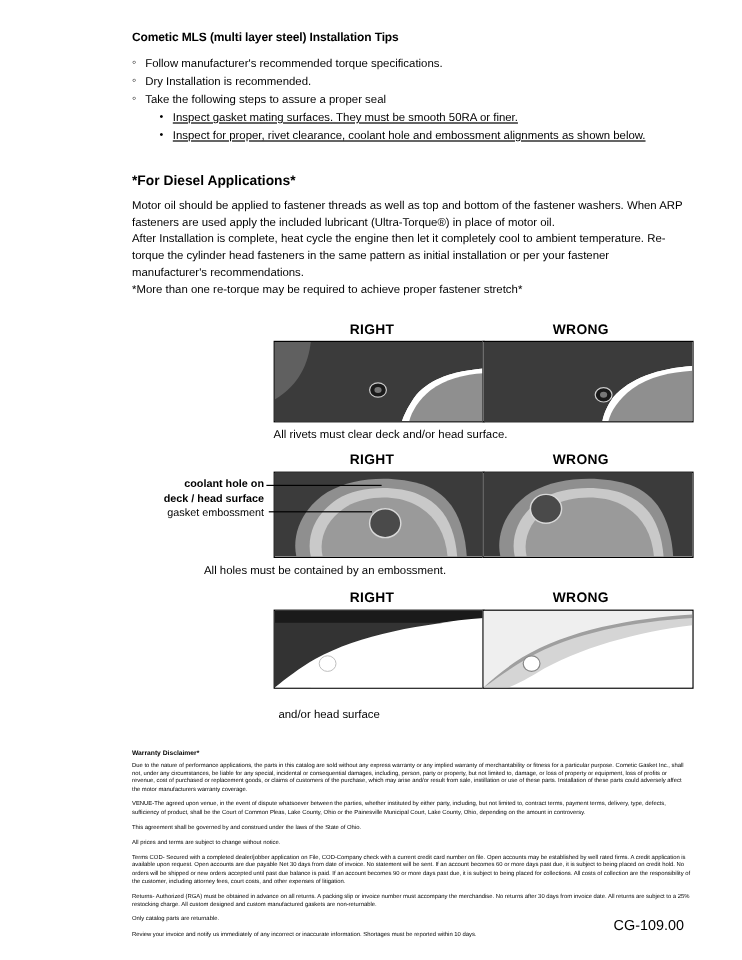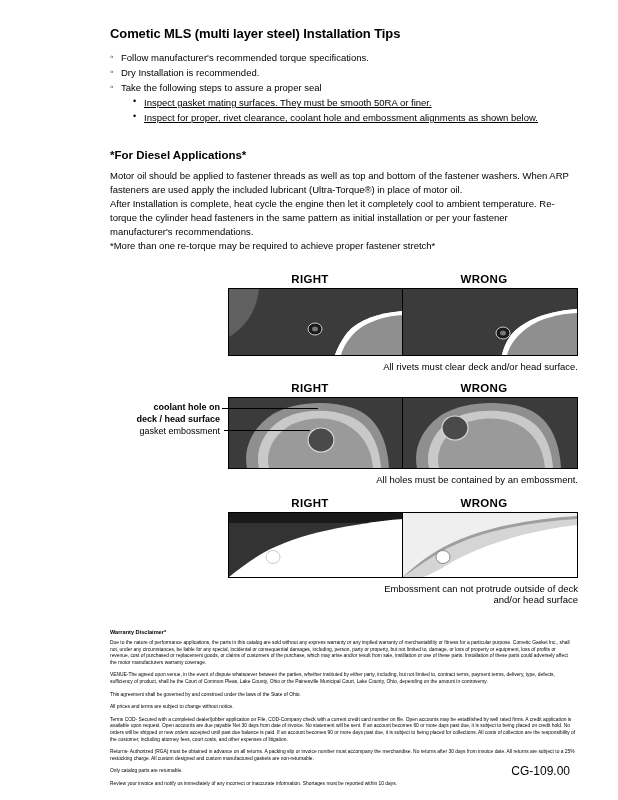--- a/index.html
+++ b/index.html
@@ -16,21 +16,21 @@
     overflow: hidden;
   }
   .page {
     position: relative;
     width: 618px;
     height: 800px;
     box-sizing: border-box;
     padding: 26px 40px 0 40px;
   }
   h1.title {
-    font-size: 13px;
+    font-size: 10px;
     font-weight: bold;
     margin: 0 0 9px 70px;
     letter-spacing: -0.1px;
   }
   ul.bullets {
     list-style: none;
     margin: 0 0 0 70px;
     padding: 0;
   }
   ul.bullets > li {
@@ -109,21 +109,20 @@
   }
   .fig-box.tall {
     height: 72px;
   }
   .fig-box.tall2 {
     height: 66px;
   }
   .caption {
     font-size: 9.5px;
     margin: 5px 0 0 0;
-    text-align: right;
   }
   .caption.indent {
     margin-left: 2px;
   }
   
   .annot {
     position: absolute;
     font-size: 9px;
     text-align: right;
     line-height: 12px;
@@ -276,21 +275,21 @@
             <rect x="0" y="0" width="174" height="64" fill="#ffffff"></rect>
             <path d="M0,0 L174,0 L174,4 C118,10 56,26 20,50 C12,55 6,60 0,64 Z" fill="#efefef"></path>
             <path d="M0,64 C8,56 18,48 32,39 C70,16 124,6 174,3 L174,10 C128,14 74,28 40,50 C28,58 18,62 10,64 Z" fill="#9f9f9f"></path>
             <path d="M0,64 C10,57 22,48 36,40 C74,18 126,9 174,6 L174,12 C130,17 78,31 44,52 C34,58 26,62 20,64 Z" fill="#d5d5d5"></path>
             <ellipse cx="40" cy="44" rx="7" ry="6.5" fill="#ffffff" stroke="#888888" stroke-width="1"></ellipse>
           </svg>
         </div>
       </div>
     </div>
     <div class="caption indent" style="margin-left:122px;">
-      <span>Embossment can not protrude outside of deck</span><br>
+      <br>
       <span>and/or head surface</span>
     </div>
 
   </div>
 
   <div class="warranty">
     <h3>Warranty Disclaimer*</h3>
     <p>Due to the nature of performance applications, the parts in this catalog are sold without any express warranty or any implied warranty of merchantability or fitness for a particular purpose.  Cometic Gasket Inc., shall not, under any circumstances, be liable for any special, incidental or consequential damages, including, person, party or property, but not limited to, damage, or loss of property or equipment, loss of profits or revenue, cost of purchased or replacement goods, or claims of customers of the purchase, which may arise and/or result from sale, instillation or use of these parts.  Installation of these parts could adversely affect the motor manufacturers warranty coverage.</p>
     <p>VENUE-The agreed upon venue, in the event of dispute whatsoever between the parties, whether instituted by either party, including, but not limited to, contract terms, payment terms, delivery, type, defects, sufficiency of product, shall be the Court of Common Pleas, Lake County, Ohio or the Painesville Municipal Court, Lake County, Ohio, depending on the amount in controversy.</p>
     <p>This agreement shall be governed by and construed under the laws of the State of Ohio.</p>

